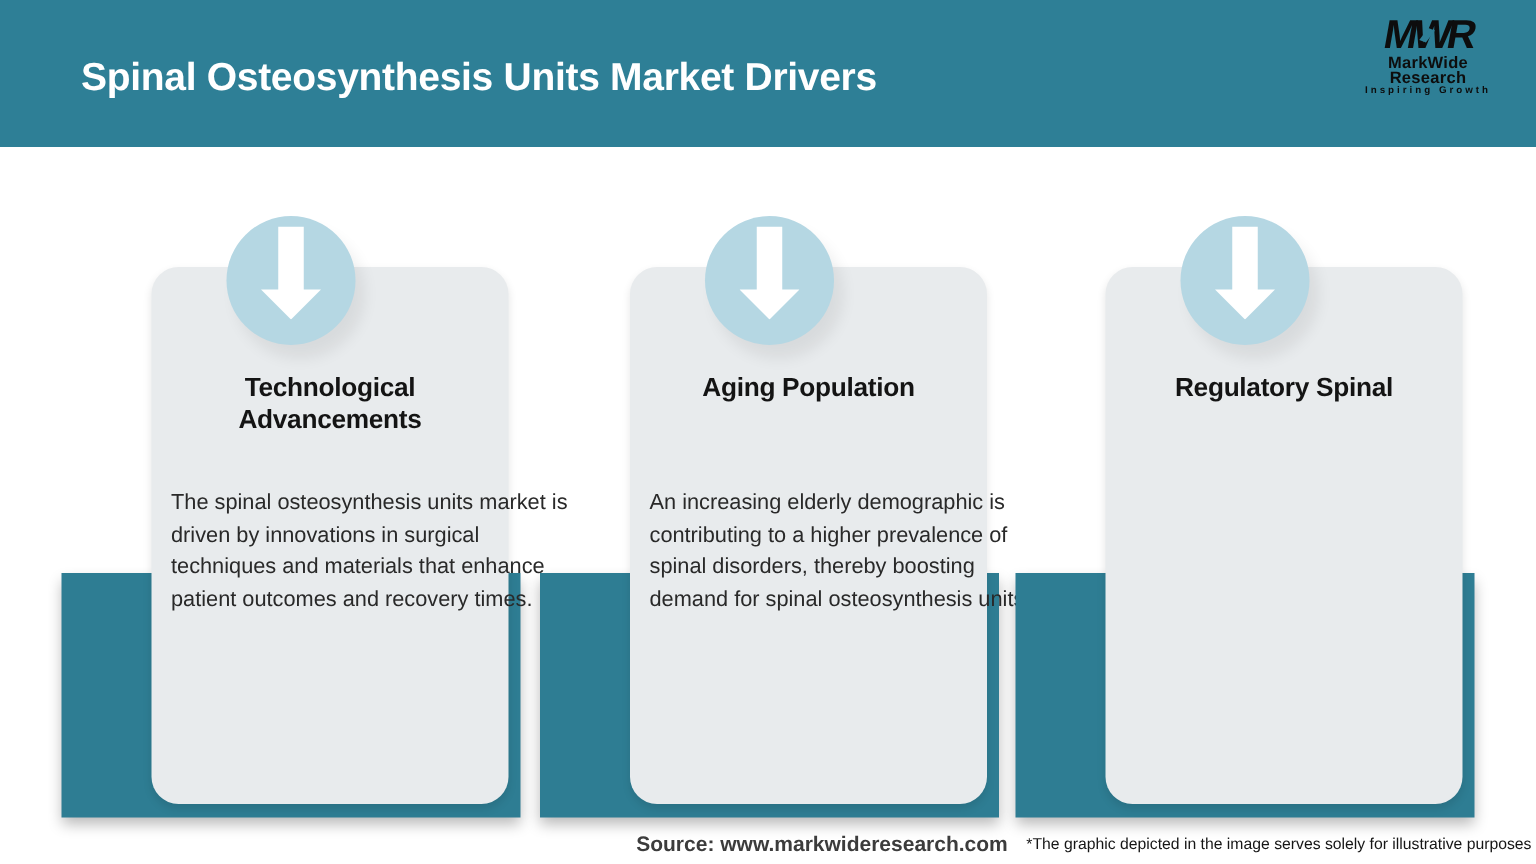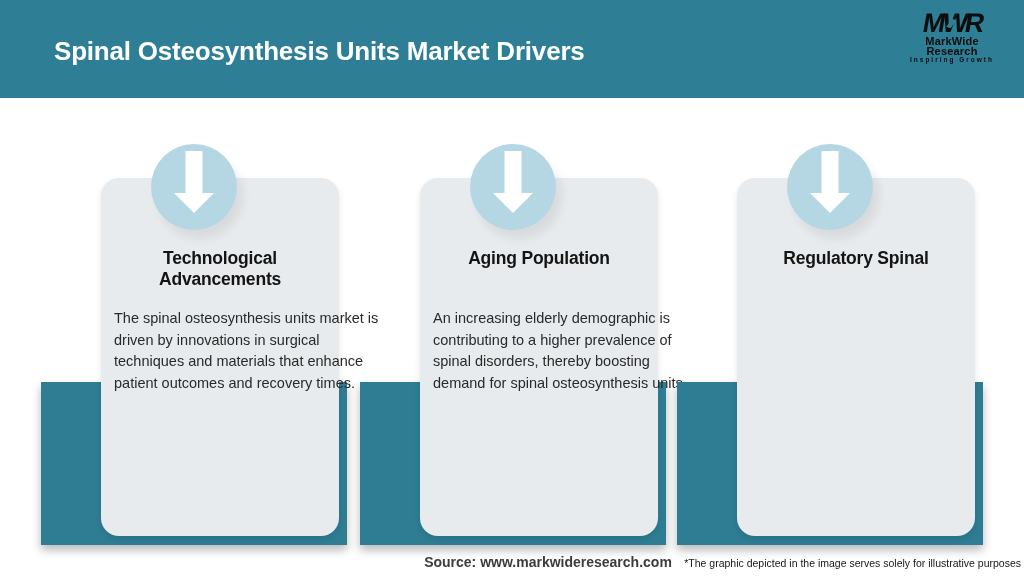--- a/index.html
+++ b/index.html
@@ -35,21 +35,21 @@
   }
   .card{
     position:absolute;left:12px;top:34px;width:238px;height:358px;
     background:#e8ebed;border-radius:18px;box-shadow:0 3px 6px rgba(0,0,0,0.10);margin-left:48px;
   }
   .card-title{
     position:absolute;top:70px;left:6px;right:6px;margin:0;text-align:center;
     font-size:17.5px;font-weight:bold;color:#141414;letter-spacing:-0.2px;
   }
   .card-body{
-    position:absolute;top:130px;left:13px;width:270px;margin:0;
+    position:absolute;top:147px;left:13px;width:270px;margin:0;
     font-size:14.5px;line-height:21.5px;color:#292929;white-space:pre-line;
   }
   .badge{
     position:absolute;left:110px;top:0;width:86px;height:86px;border-radius:50%;
     background:#b5d7e3;box-shadow:6px 9px 10px rgba(0,0,0,0.07);
   }
   .badge svg{position:absolute;left:23px;top:7px;}
   
   .source{
     position:absolute;left:0;top:554px;width:1024px;margin:0;text-align:center;

